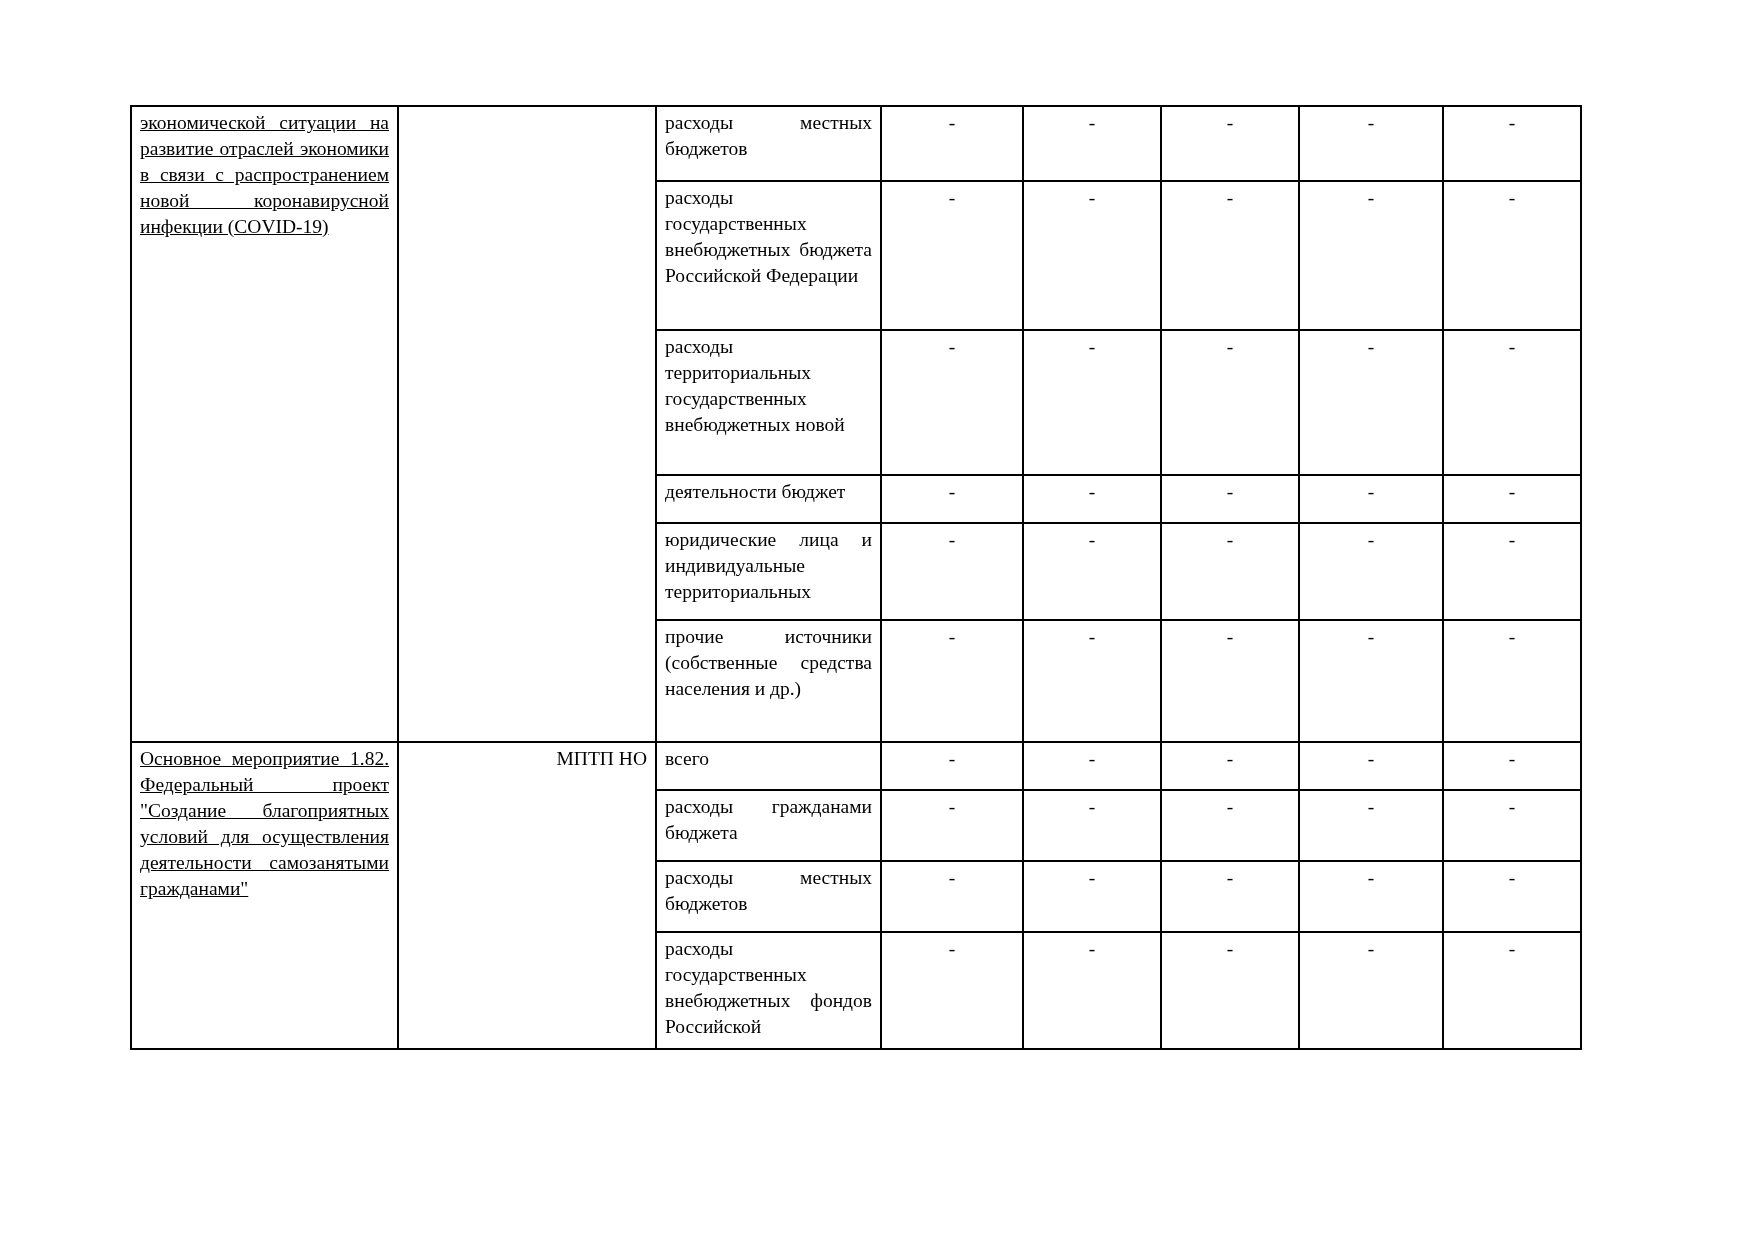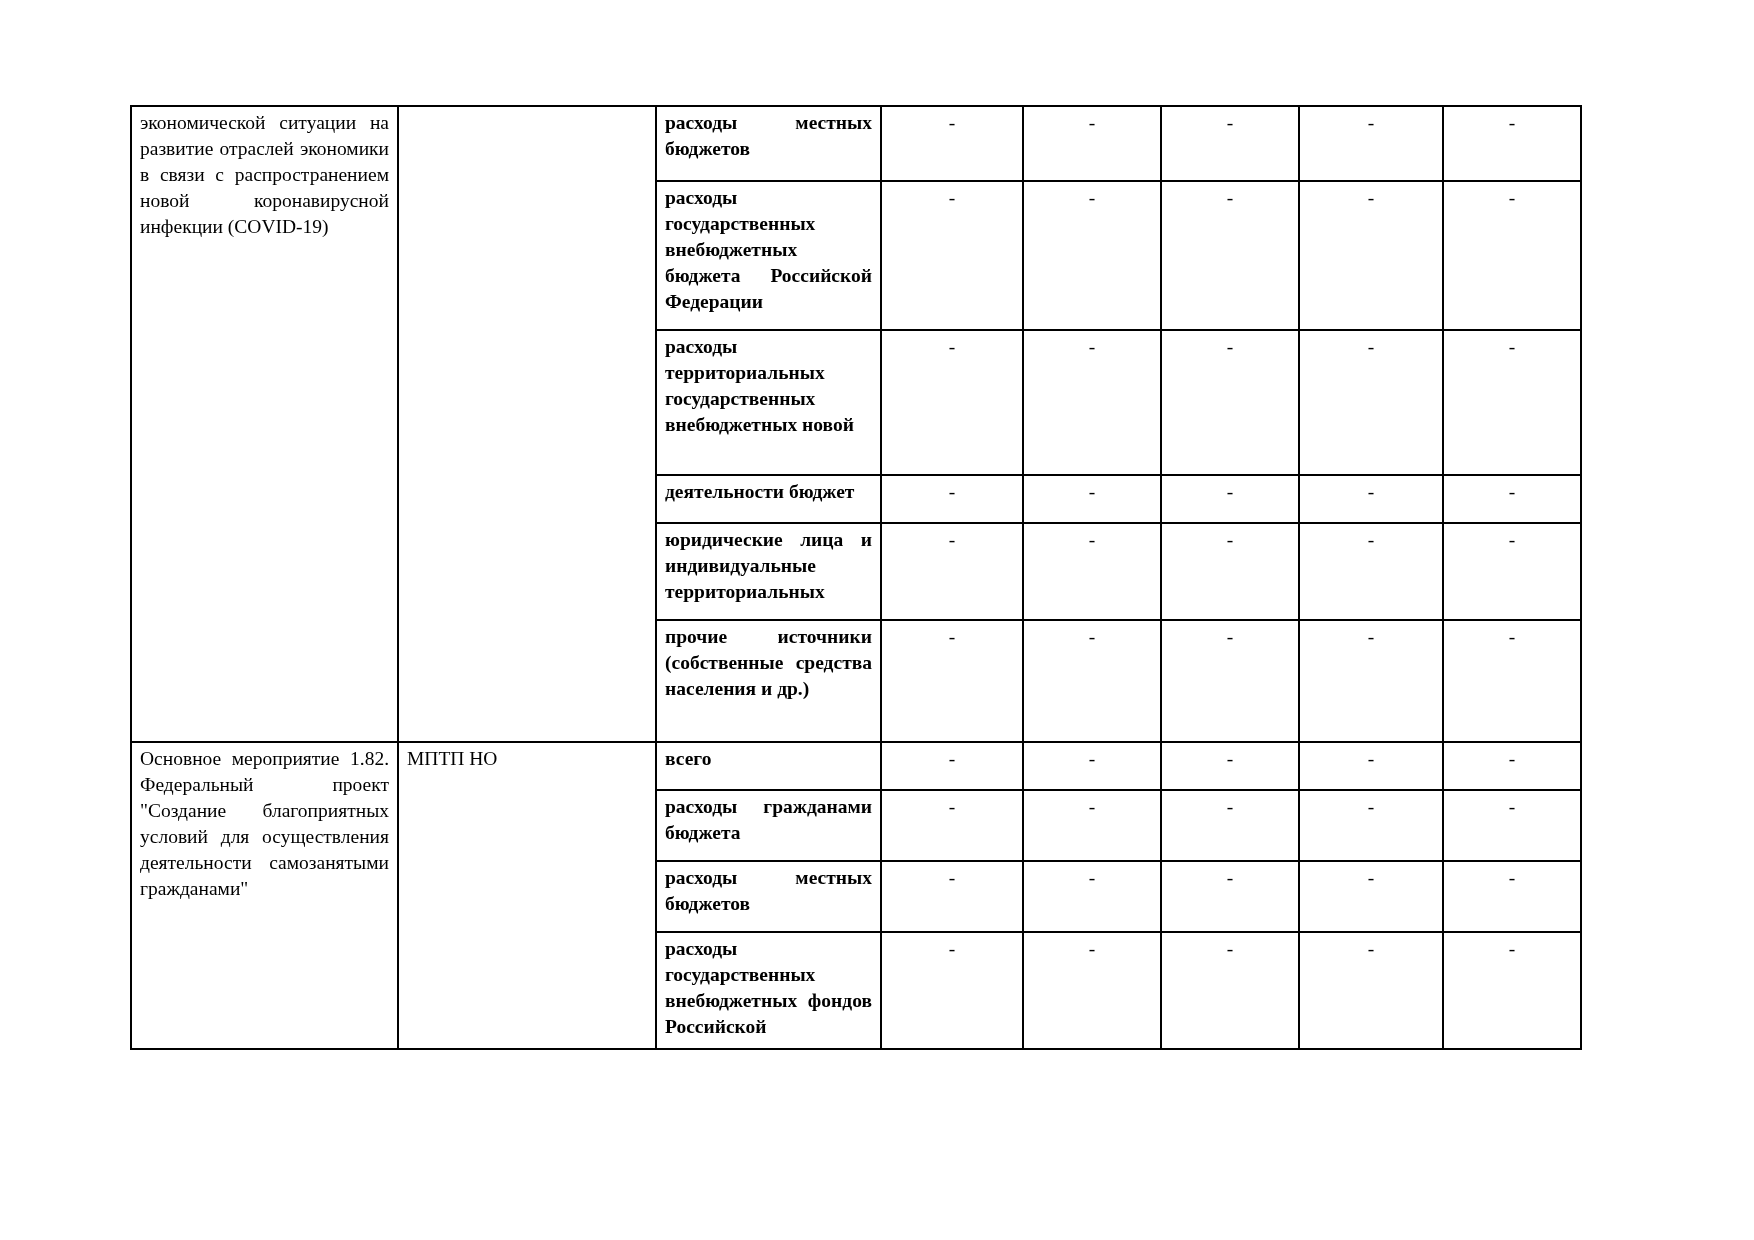--- a/index.html
+++ b/index.html
@@ -29,30 +29,30 @@
     vertical-align: top;
     padding: 3px 8px 3px 8px;
     font-size: 19.5px;
     line-height: 26px;
     overflow: hidden;
     word-wrap: break-word;
   }
   td.c-measure {
     text-align: justify;
     padding: 3px 10px 3px 6px;
+    text-decoration: underline;
   }
   td.c-executor {
-    text-align: left;
+    text-align: right;
     padding-left: 6px;
   }
   td.c-source {
     text-align: justify;
     padding-left: 7px;
     padding-right: 9px;
-    font-weight: bold;
   }
   td.c-val {
     text-align: center;
     padding-top: 4px;
   }
 </style>
 </head>
 <body>
 
 <div class="page">

